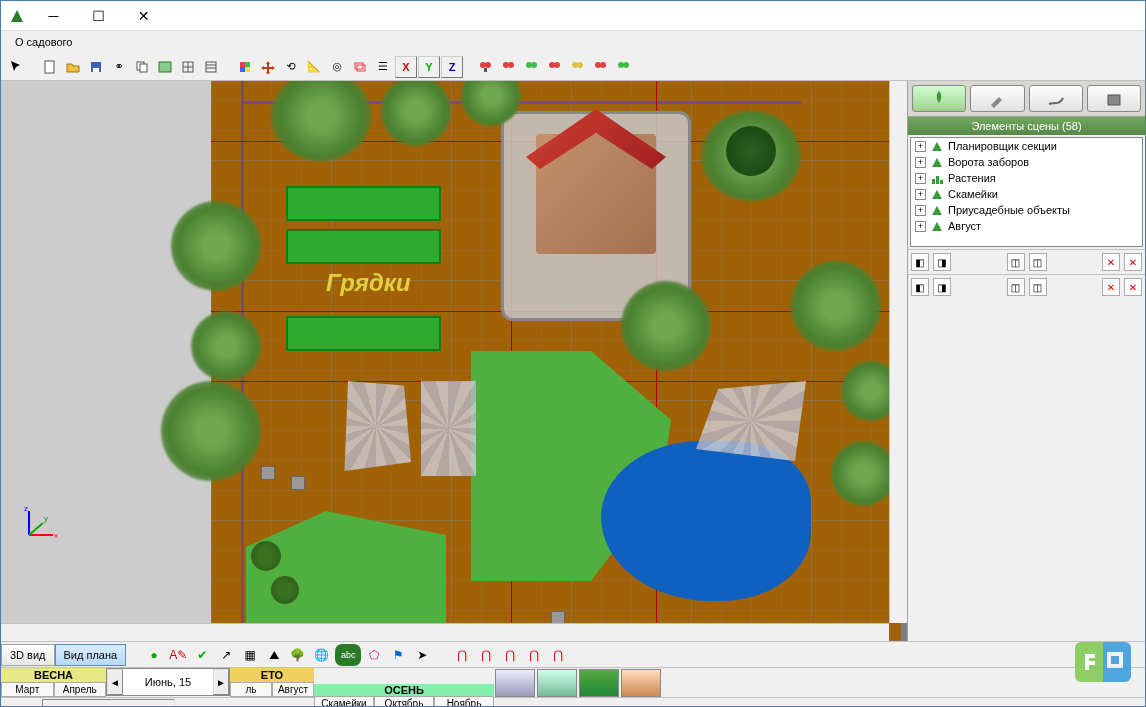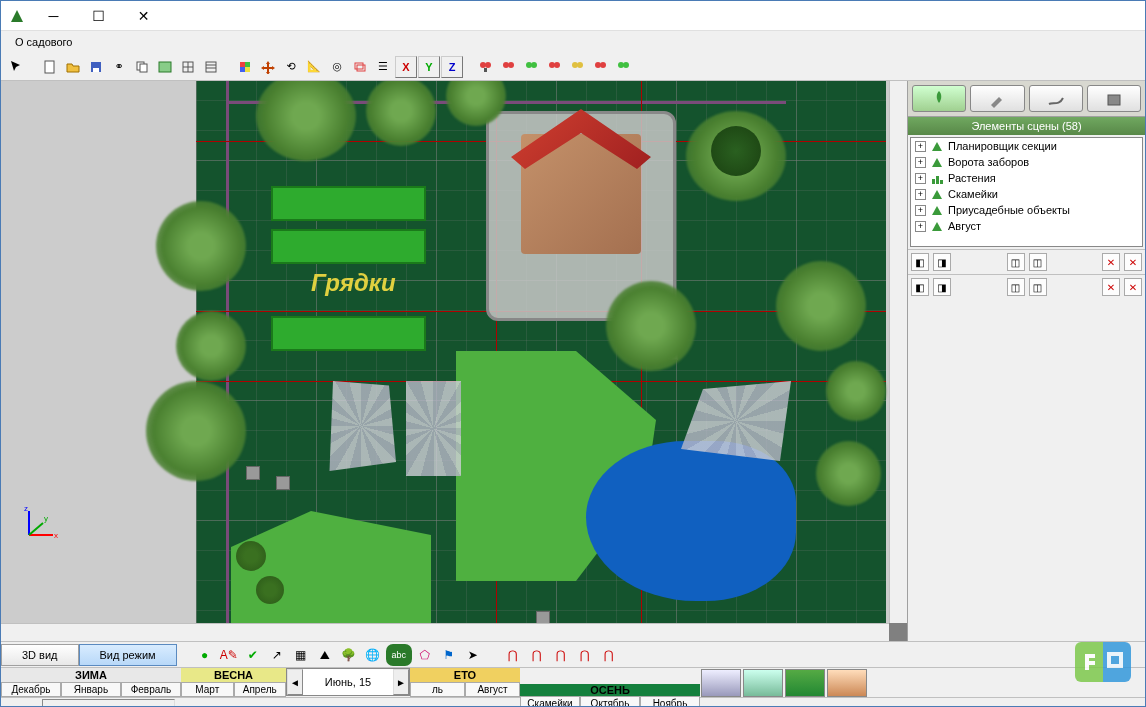--- a/index.html
+++ b/index.html
@@ -16,21 +16,21 @@
 .menu-item { padding:3px 10px; cursor:pointer; }
 
 .toolbars { height:28px; background:#f0f0f0; display:flex; align-items:center; padding:2px 4px; gap:1px; border-bottom:1px solid #c0c0c0; }
 .tb-btn { width:22px; height:22px; border:1px solid transparent; display:flex; align-items:center; justify-content:center; cursor:pointer; font-size:11px; background:#f0f0f0; }
 .tb-sep { width:6px; height:22px; margin:0 2px; }
 .tb-axis { width:22px;height:22px;border:1px outset #ccc; display:flex;align-items:center;justify-content:center;font-size:11px;font-weight:bold;cursor:pointer; }
 
 .main-area { display:flex; height:560px; background:#f0f0f0; }
 .canvas-area { flex:1; position:relative; background:#808080; overflow:hidden; }
 .canvas-inner { position:absolute; left:0; right:18px; top:0; bottom:18px; background:#ccc; }
-.plot { position:absolute; left:195px; top:0; width:690px; height:560px; background:#14532d; }
+.plot { position:absolute; left:210px; top:0; width:690px; height:560px; background:#a16207; }
 .grid-overlay { position:absolute; inset:0; background-image:
   repeating-linear-gradient(0deg, rgba(128,128,128,.2) 0 1px, transparent 1px 30px),
   repeating-linear-gradient(90deg, rgba(128,128,128,.2) 0 1px, transparent 1px 30px),
   repeating-linear-gradient(0deg, rgba(128,128,128,.4) 0 1px, transparent 1px 120px),
   repeating-linear-gradient(90deg, rgba(128,128,128,.4) 0 1px, transparent 1px 120px); }
 .border-line { position:absolute; background:#7a4b7a; }
 .guide-h { position:absolute; left:0; right:0; height:1px; background:#b00000; }
 .guide-v { position:absolute; top:0; bottom:0; width:1px; background:#b00000; }
 
 .tree { position:absolute; border-radius:50%; background:radial-gradient(circle,#6fa850 20%,#4a8030 60%,rgba(74,128,48,.3) 100%); filter:blur(1px); }
@@ -58,34 +58,34 @@
 .tree-list { background:#fff; border:1px solid #888; margin:2px; height:110px; overflow:auto; font-size:11px; }
 .tree-row { display:flex; align-items:center; padding:1px 4px; cursor:pointer; gap:4px; }
 .expand { width:11px;height:11px; border:1px solid #888; display:flex;align-items:center;justify-content:center; font-size:9px;line-height:1; }
 .tree-icon { width:14px;height:14px; }
 .panel-controls { display:flex; justify-content:space-between; padding:3px; background:#f0f0f0; border-top:1px solid #c0c0c0; font-size:10px; }
 .pc-group { display:flex; gap:4px; }
 .pc-btn { width:18px; height:18px; border:1px solid #aaa; background:#fdfdfd; cursor:pointer; display:flex;align-items:center;justify-content:center;font-size:10px; }
 
 .bottom-bars { background:#f0f0f0; }
 .view-toolbar { height:26px; display:flex; align-items:center; border-top:1px solid #c0c0c0; }
-.view-tab { padding:4px 20px; font-size:11px; border:1px solid #a0a0a0; background:linear-gradient(#fff,#e8e8e8); cursor:pointer; }
+.view-tab { padding:4px 8px; font-size:11px; border:1px solid #a0a0a0; background:linear-gradient(#fff,#e8e8e8); cursor:pointer; }
 .view-tab.active { background:linear-gradient(#d8ecff,#b8d8f8); border-color:#5a8ac0; }
 .vt-sep { width:16px; }
 .vt-btn { width:22px;height:22px; border:1px solid transparent; display:flex;align-items:center;justify-content:center; cursor:pointer; margin:0 1px; font-size:12px; }
 
 .season-bar { height:30px; display:flex; border-top:1px solid #c0c0c0; font-size:10px; }
 .season-block { display:flex; flex-direction:column; }
 .season-top { height:15px; display:flex; align-items:center; justify-content:center; font-weight:bold; font-size:11px; }
 .season-bot { height:15px; display:flex; }
 .month { flex:1; border:1px solid #aaa; padding:1px 4px; background:#f8f8f8; text-align:center; cursor:pointer; font-size:10px; }
 .season-winter .season-top { background:#e8e8e8; }
 .season-spring .season-top { background:#e8e888; }
 .season-summer .season-top { background:#f0d060; }
-.season-autumn .season-top { background:#15803d;margin-top:16px; }
+.season-autumn .season-top { background:#86efac;margin-top:16px; }
 .date-ctrl { display:flex; align-items:center; border:1px solid #888; background:#fff; height:28px; }
 .date-arrow { width:16px; height:26px; display:flex; align-items:center; justify-content:center; cursor:pointer; font-size:10px; border:1px outset #ddd; background:#eee; }
 .date-val { width:90px; text-align:center; font-size:11px; }
 .preview-row { display:flex; gap:2px; padding:1px; }
 .preview { width:40px; height:28px; border:1px solid #888; background:linear-gradient(#89a,#cde); cursor:pointer; }
 
 .status-bar { height:20px; background:#f0f0f0; border-top:1px solid #c0c0c0; display:flex; align-items:center; font-size:11px; }
 .status-cell { padding:2px 12px; border:1px inset #ddd; margin:1px; }
 
 .watermark { position:absolute; right:14px; bottom:24px; display:flex; align-items:center; gap:6px; opacity:.85; }
@@ -399,21 +399,21 @@
           <div class="pc-btn" style="color:#c00">✕</div>
         </div>
     </div>
     <div style="flex:1"></div>
   </div>
 </div>
 
 <div class="bottom-bars">
   <div class="view-toolbar">
     <div class="view-tab">3D вид</div>
-    <div class="view-tab active">Вид режим</div>
+    <div class="view-tab active">Вид плана</div>
     <div class="vt-sep"></div>
     <div class="vt-btn" style="color:#0a0">●</div>
     <div class="vt-btn" style="color:#c00">A✎</div>
     <div class="vt-btn" style="color:#0a0">✔</div>
     <div class="vt-btn">↗</div>
     <div class="vt-btn">▦</div>
     <div class="vt-btn">⛰</div>
     <div class="vt-btn">🌳</div>
     <div class="vt-btn" style="color:#06c">🌐</div>
     <div class="vt-btn" style="background:#2a7a2a;color:#fff;border-radius:7px;font-size:9px;width:26px">abc</div>
@@ -422,41 +422,33 @@
     <div class="vt-btn">➤</div>
     <div class="vt-sep"></div>
     <div class="vt-btn" style="color:#c00">⋂</div>
     <div class="vt-btn" style="color:#c00">⋂</div>
     <div class="vt-btn" style="color:#c00">⋂</div>
     <div class="vt-btn" style="color:#c00">⋂</div>
     <div class="vt-btn" style="color:#c00">⋂</div>
   </div>
 
   <div class="season-bar">
-    <div class="season-block season-winter" style="width:180px">
-      <div class="season-top">ЗИМА</div>
-      <div class="season-bot">
-        <div class="month">Декабрь</div>
-        <div class="month">Январь</div>
-        <div class="month">Февраль</div>
-      </div>
-    </div>
     <div class="season-block season-spring" style="width:105px">
       <div class="season-top">ВЕСНА</div>
       <div class="season-bot">
         <div class="month">Март</div>
         <div class="month">Апрель</div>
       </div>
     </div>
     <div class="date-ctrl">
       <div class="date-arrow">◄</div>
       <div class="date-val">Июнь, 15</div>
       <div class="date-arrow">►</div>
     </div>
-    <div class="season-block season-summer" style="width:110px">
+    <div class="season-block season-summer" style="width:84px">
       <div class="season-top">ЕТО</div>
       <div class="season-bot">
         <div class="month">ль</div>
         <div class="month">Август</div>
       </div>
     </div>
     <div class="season-block season-autumn" style="width:180px">
       <div class="season-top">ОСЕНЬ</div>
       <div class="season-bot">
         <div class="month">Скамейки</div>

